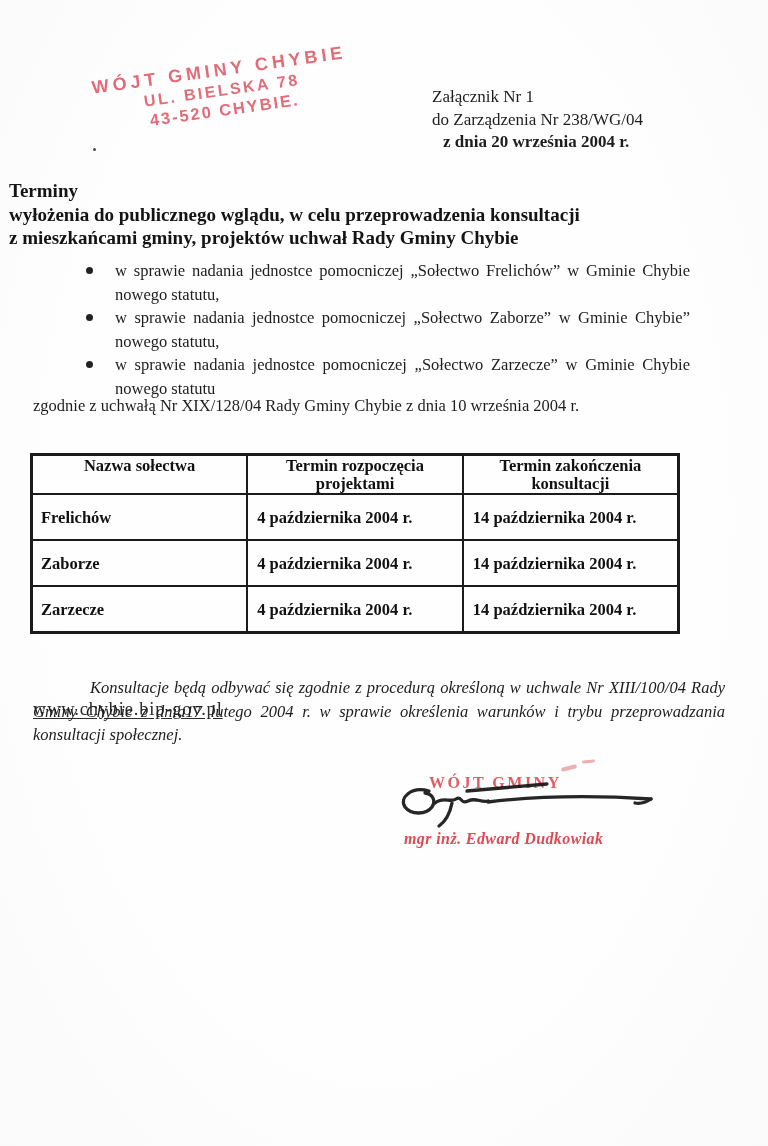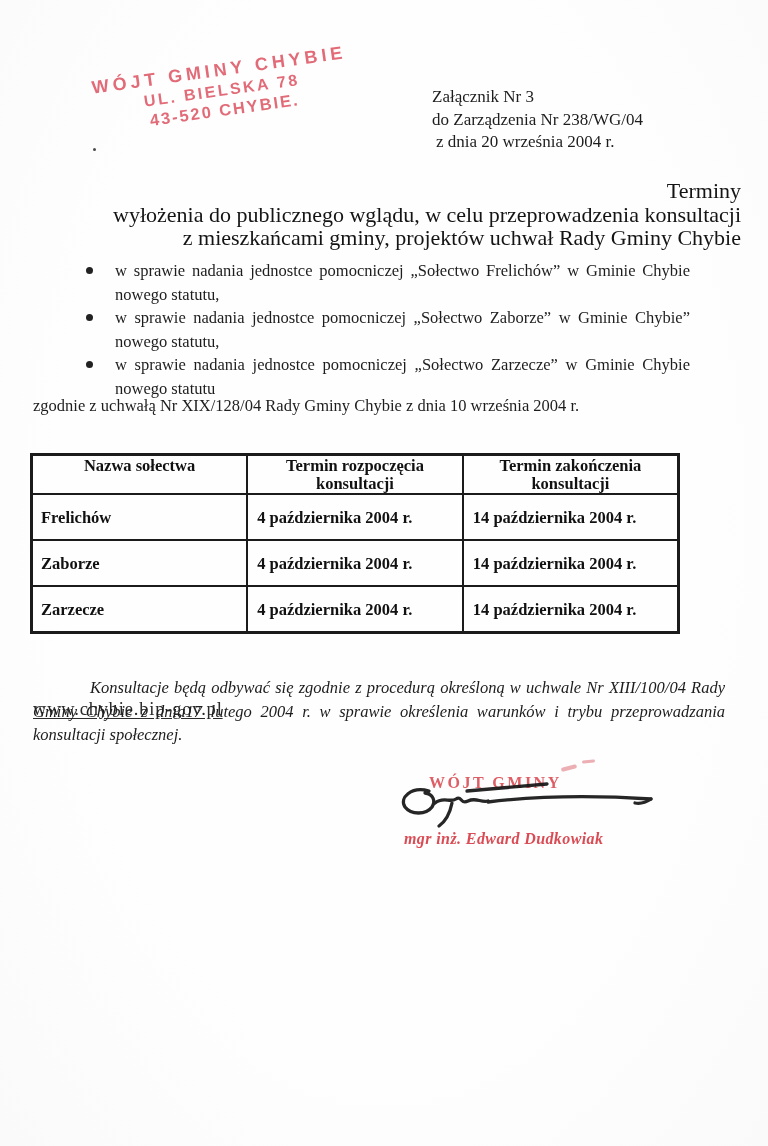--- a/index.html
+++ b/index.html
@@ -21,25 +21,25 @@
     font-family:"Liberation Sans", sans-serif;font-weight:bold;
     opacity:.92;
   }
   .stamp-address .sl1{font-size:18px;letter-spacing:4px;}
   .stamp-address .sl2{font-size:16px;letter-spacing:2.5px;margin-top:1px;}
   .stamp-address .sl3{font-size:16.5px;letter-spacing:2px;margin-top:1px;}
   .ink-dot{position:absolute;left:93px;top:148px;width:3px;height:3px;border-radius:50%;background:#4a4a4a;}
 
   
   .header-right{position:absolute;left:432px;top:86px;font-size:17px;line-height:22.5px;}
-  .header-right .hl3{margin-left:4px;}
+  .header-right .hl3{margin-left:11px;font-weight:bold;}
 
   
-  .title{position:absolute;left:9px;top:179px;width:732px;text-align:right;
-    font-weight:normal;font-size:22px;line-height:23.5px;color:#141414;}
+  .title{position:absolute;left:9px;top:179px;width:732px;text-align:left;
+    font-weight:bold;font-size:19px;line-height:23.5px;color:#141414;}
 
   
   .bullets{position:absolute;left:86px;top:259px;width:604px;}
   .bullet-item{display:flex;align-items:flex-start;}
   .bdot{flex:none;width:7px;height:7px;border-radius:50%;background:#222;margin:8px 22px 0 0;}
   .btext{font-size:16.5px;line-height:23.5px;text-align:justify;width:575px;}
 
   .reference{position:absolute;left:33px;top:396px;font-size:16.5px;}
 
   
@@ -75,21 +75,21 @@
 <div class="page">
 
   <div class="stamp-address">
     <div class="sl1">WÓJT GMINY CHYBIE</div>
     <div class="sl2">UL. BIELSKA 78</div>
     <div class="sl3">43-520 CHYBIE.</div>
   </div>
   <div class="ink-dot"></div>
 
   <div class="header-right">
-    <div class="hl1">Załącznik Nr 3</div>
+    <div class="hl1">Załącznik Nr 1</div>
     <div class="hl2">do Zarządzenia Nr 238/WG/04</div>
     <div class="hl3">z dnia 20 września 2004 r.</div>
   </div>
 
   <div class="title">
     <div>Terminy</div>
     <div>wyłożenia do publicznego wglądu, w celu przeprowadzenia konsultacji</div>
     <div>z mieszkańcami gminy, projektów uchwał Rady Gminy Chybie</div>
   </div>
 
@@ -108,21 +108,21 @@
     </div>
   </div>
 
   <div class="reference">zgodnie z uchwałą Nr XIX/128/04 Rady Gminy Chybie z dnia 10 września 2004 r.</div>
 
   <div class="tablewrap">
     <table class="consult">
       <thead>
         <tr>
           <th>Nazwa sołectwa</th>
-          <th>Termin rozpoczęcia konsultacji</th>
+          <th>Termin rozpoczęcia projektami</th>
           <th>Termin zakończenia konsultacji</th>
         </tr>
       </thead>
       <tbody>
         <tr>
           <td class="c1">Frelichów</td>
           <td>4 października 2004 r.</td>
           <td>14 października 2004 r.</td>
         </tr>
         <tr>

